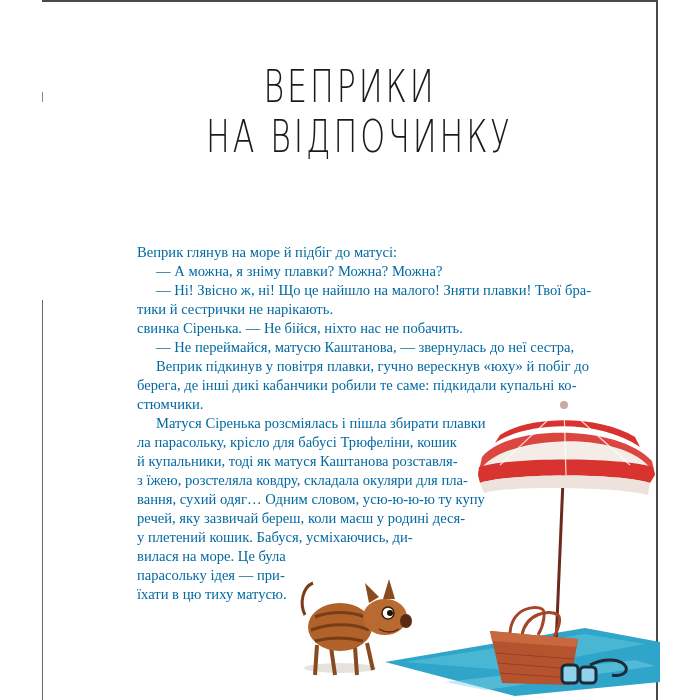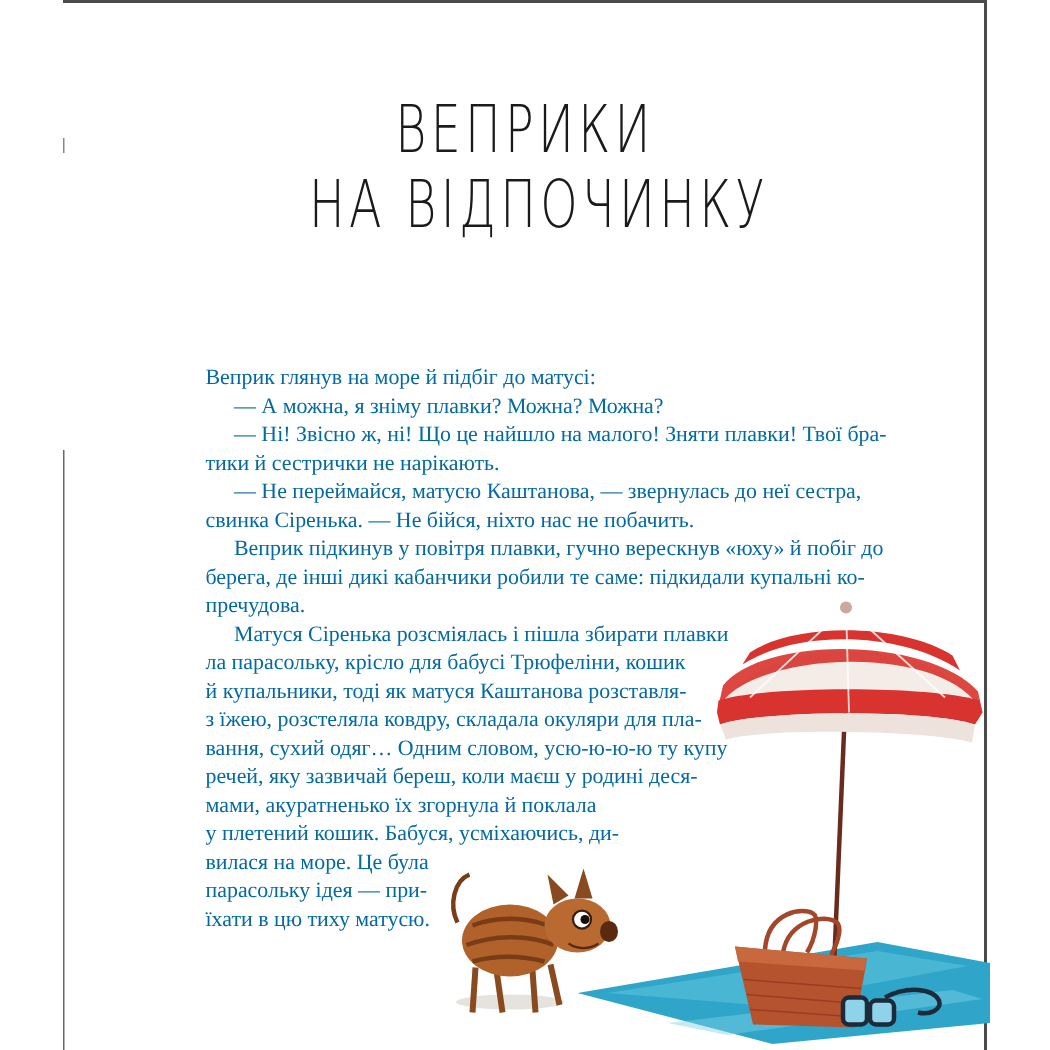--- a/index.html
+++ b/index.html
@@ -42,38 +42,37 @@
     <span class="line">Веприк глянув на море й підбіг до матусі:</span>
   </p>
   <p class="p">
     <span class="line">— А можна, я зніму плавки? Можна? Можна?</span>
   </p>
   <p class="p">
     <span class="line">— Ні! Звісно ж, ні! Що це найшло на малого! Зняти плавки! Твої бра-</span>
     <span class="line" style="margin-left:-19px">тики й сестрички не нарікають.</span>
   </p>
   <p class="p">
+    <span class="line" style="margin-left:-19px">свинка Сіренька. — Не бійся, ніхто нас не побачить.</span>
     <span class="line">— Не переймайся, матусю Каштанова, — звернулась до неї сестра,</span>
-    <span class="line" style="margin-left:-19px">свинка Сіренька. — Не бійся, ніхто нас не побачить.</span>
   </p>
   <p class="p">
     <span class="line">Веприк підкинув у повітря плавки, гучно верескнув «юху» й побіг до</span>
     <span class="line" style="margin-left:-19px">берега, де інші дикі кабанчики робили те саме: підкидали купальні ко-</span>
-    <span class="line" style="margin-left:-19px">пречудова.</span>
+    <span class="line" style="margin-left:-19px">стюмчики.</span>
   </p>
   <p class="p">
     <span class="line">Матуся Сіренька розсміялась і пішла збирати плавки</span>
     <span class="line" style="margin-left:-19px">ла парасольку, крісло для бабусі Трюфеліни, кошик</span>
     <span class="line" style="margin-left:-19px">й купальники, тоді як матуся Каштанова розставля-</span>
     <span class="line" style="margin-left:-19px">з їжею, розстеляла ковдру, складала окуляри для пла-</span>
     <span class="line" style="margin-left:-19px">вання, сухий одяг… Одним словом, усю-ю-ю-ю ту купу</span>
     <span class="line" style="margin-left:-19px">речей, яку зазвичай береш, коли маєш у родині деся-</span>
   </p>
   <p class="p">
-    <span class="line" style="margin-left:-19px">мами, акуратненько їх згорнула й поклала</span>
     <span class="line" style="margin-left:-19px">у плетений кошик. Бабуся, усміхаючись, ди-</span>
     <span class="line" style="margin-left:-19px">вилася на море. Це була</span>
     <span class="line" style="margin-left:-19px">парасольку ідея — при-</span>
     <span class="line" style="margin-left:-19px">їхати в цю тиху матусю.</span>
   </p>
 </div>
 
 <svg class="illus" style="left:385px;top:620px" width="275" height="80" viewBox="0 0 275 80">
   <polygon points="0,42 200,8 275,22 275,62 130,76" fill="#2fa6c9"></polygon>
   <polygon points="20,42 200,14 260,24 120,50" fill="#5cc1dc" opacity="0.6"></polygon>

